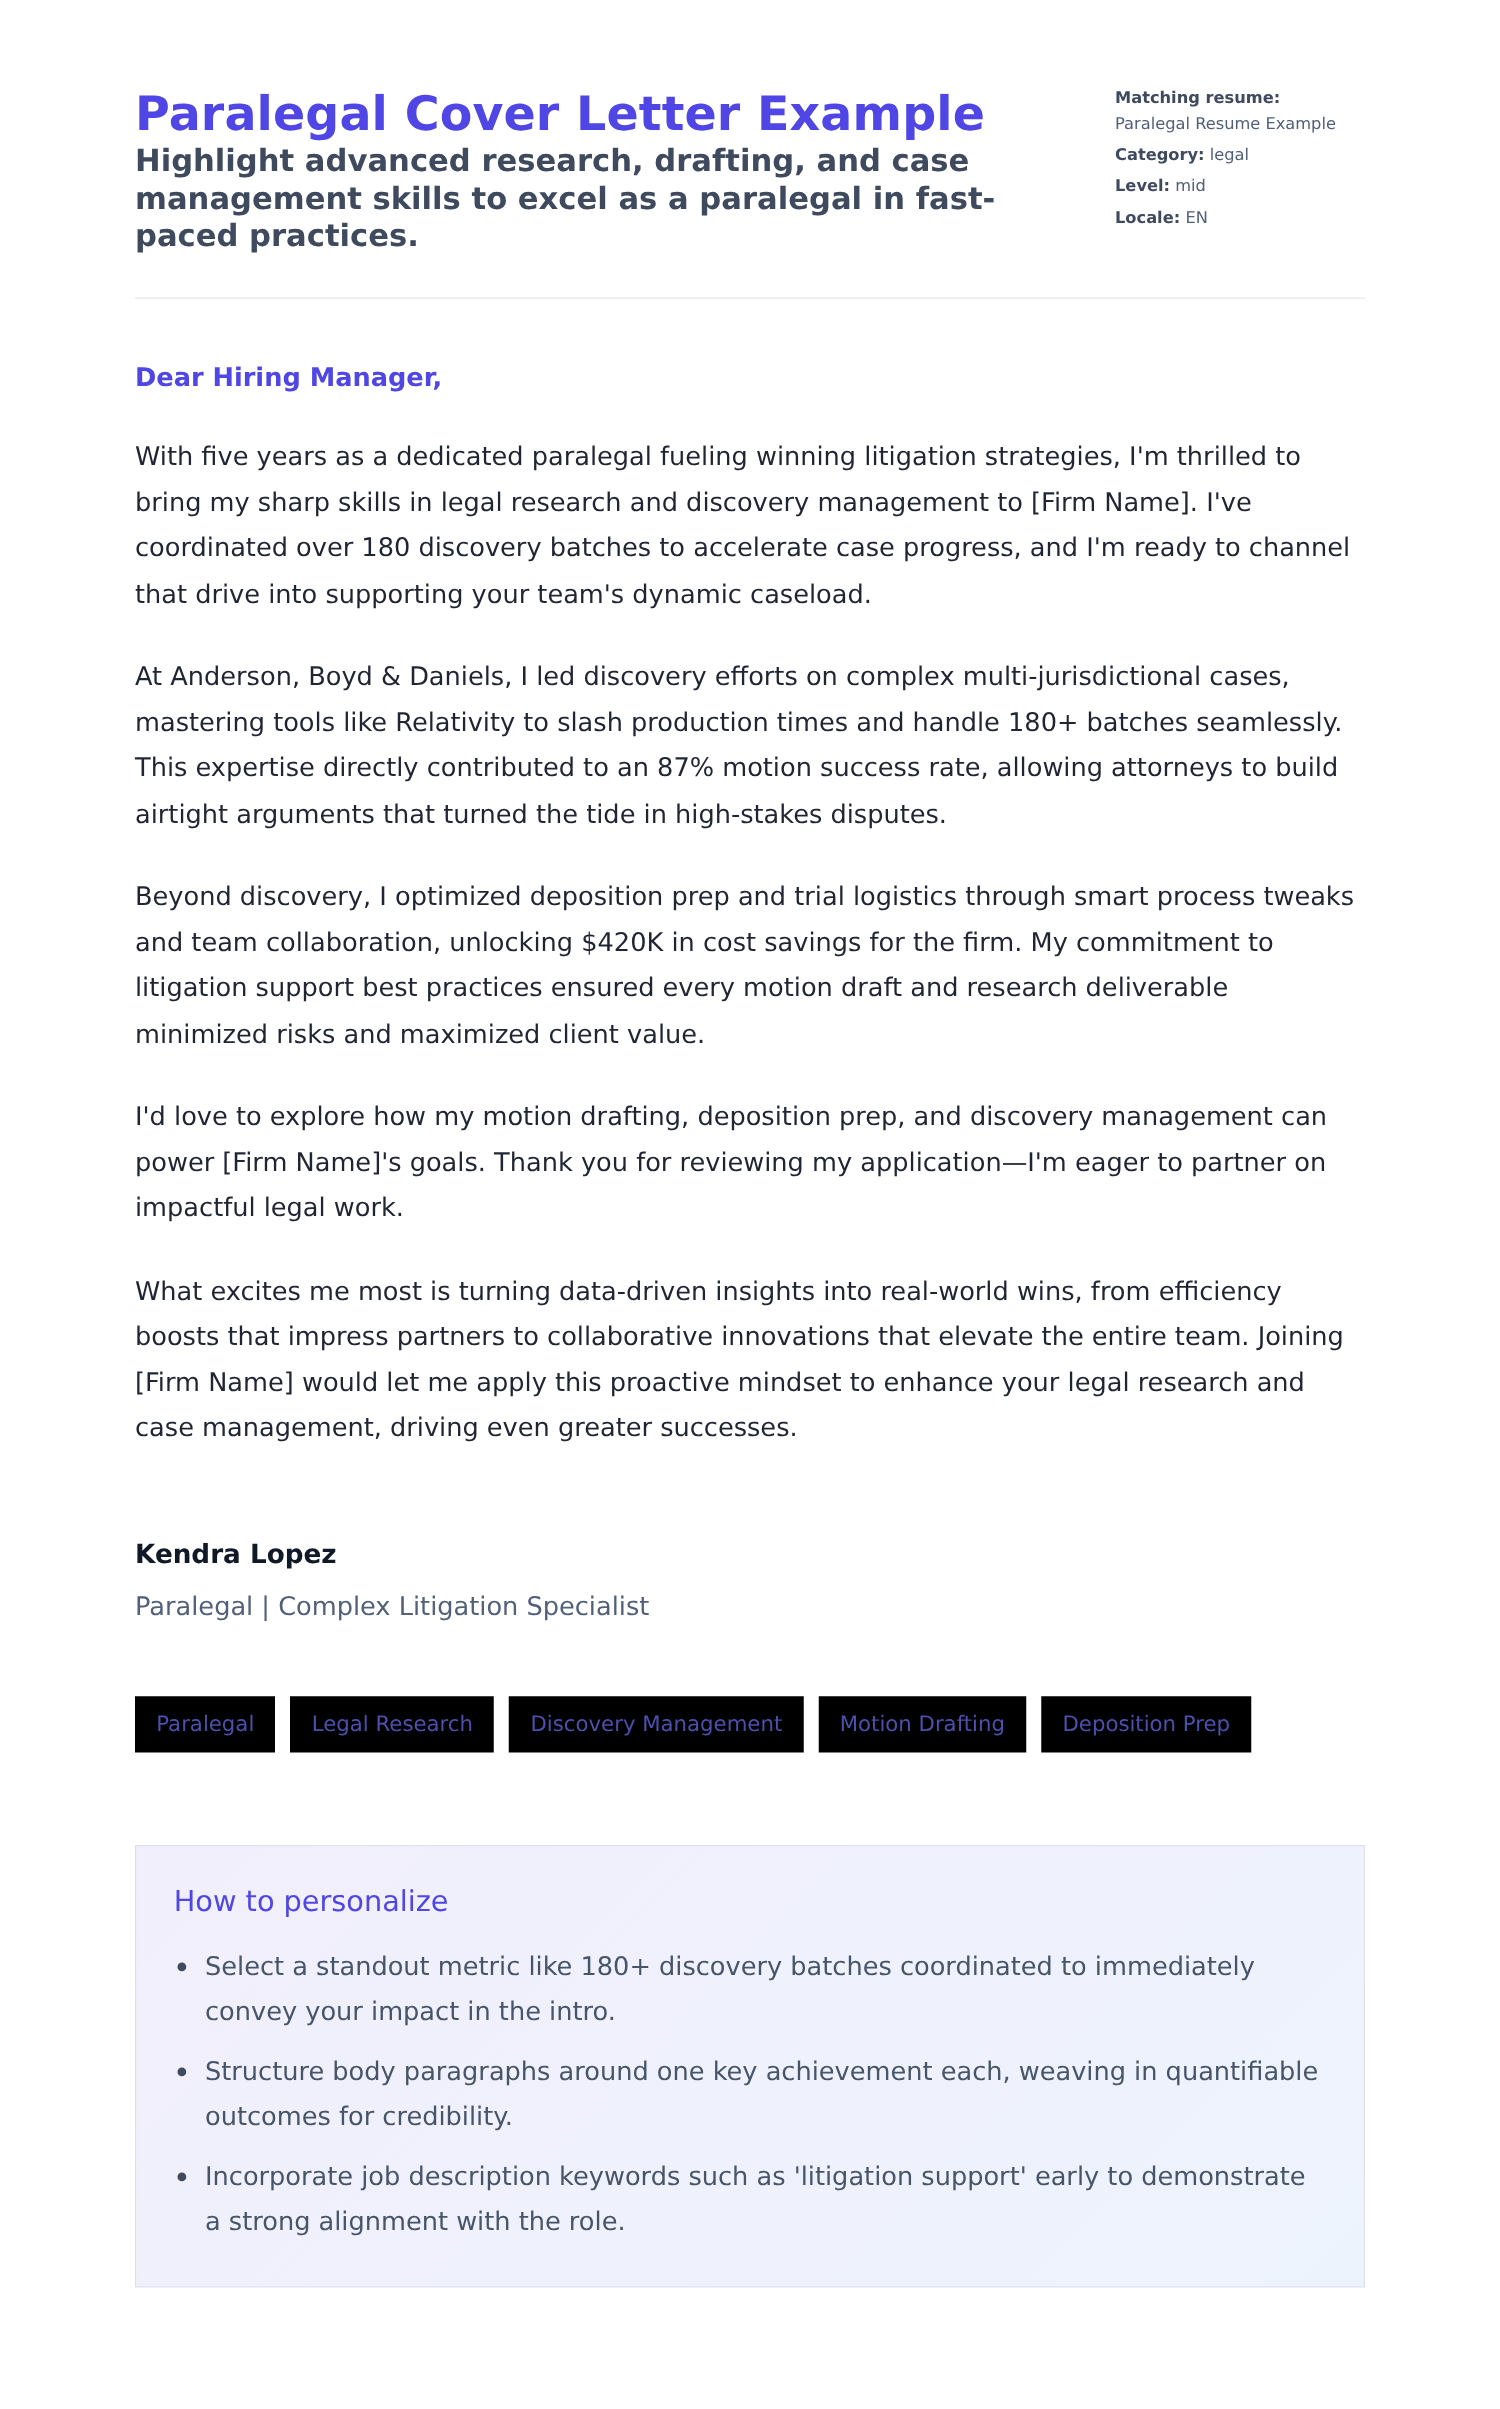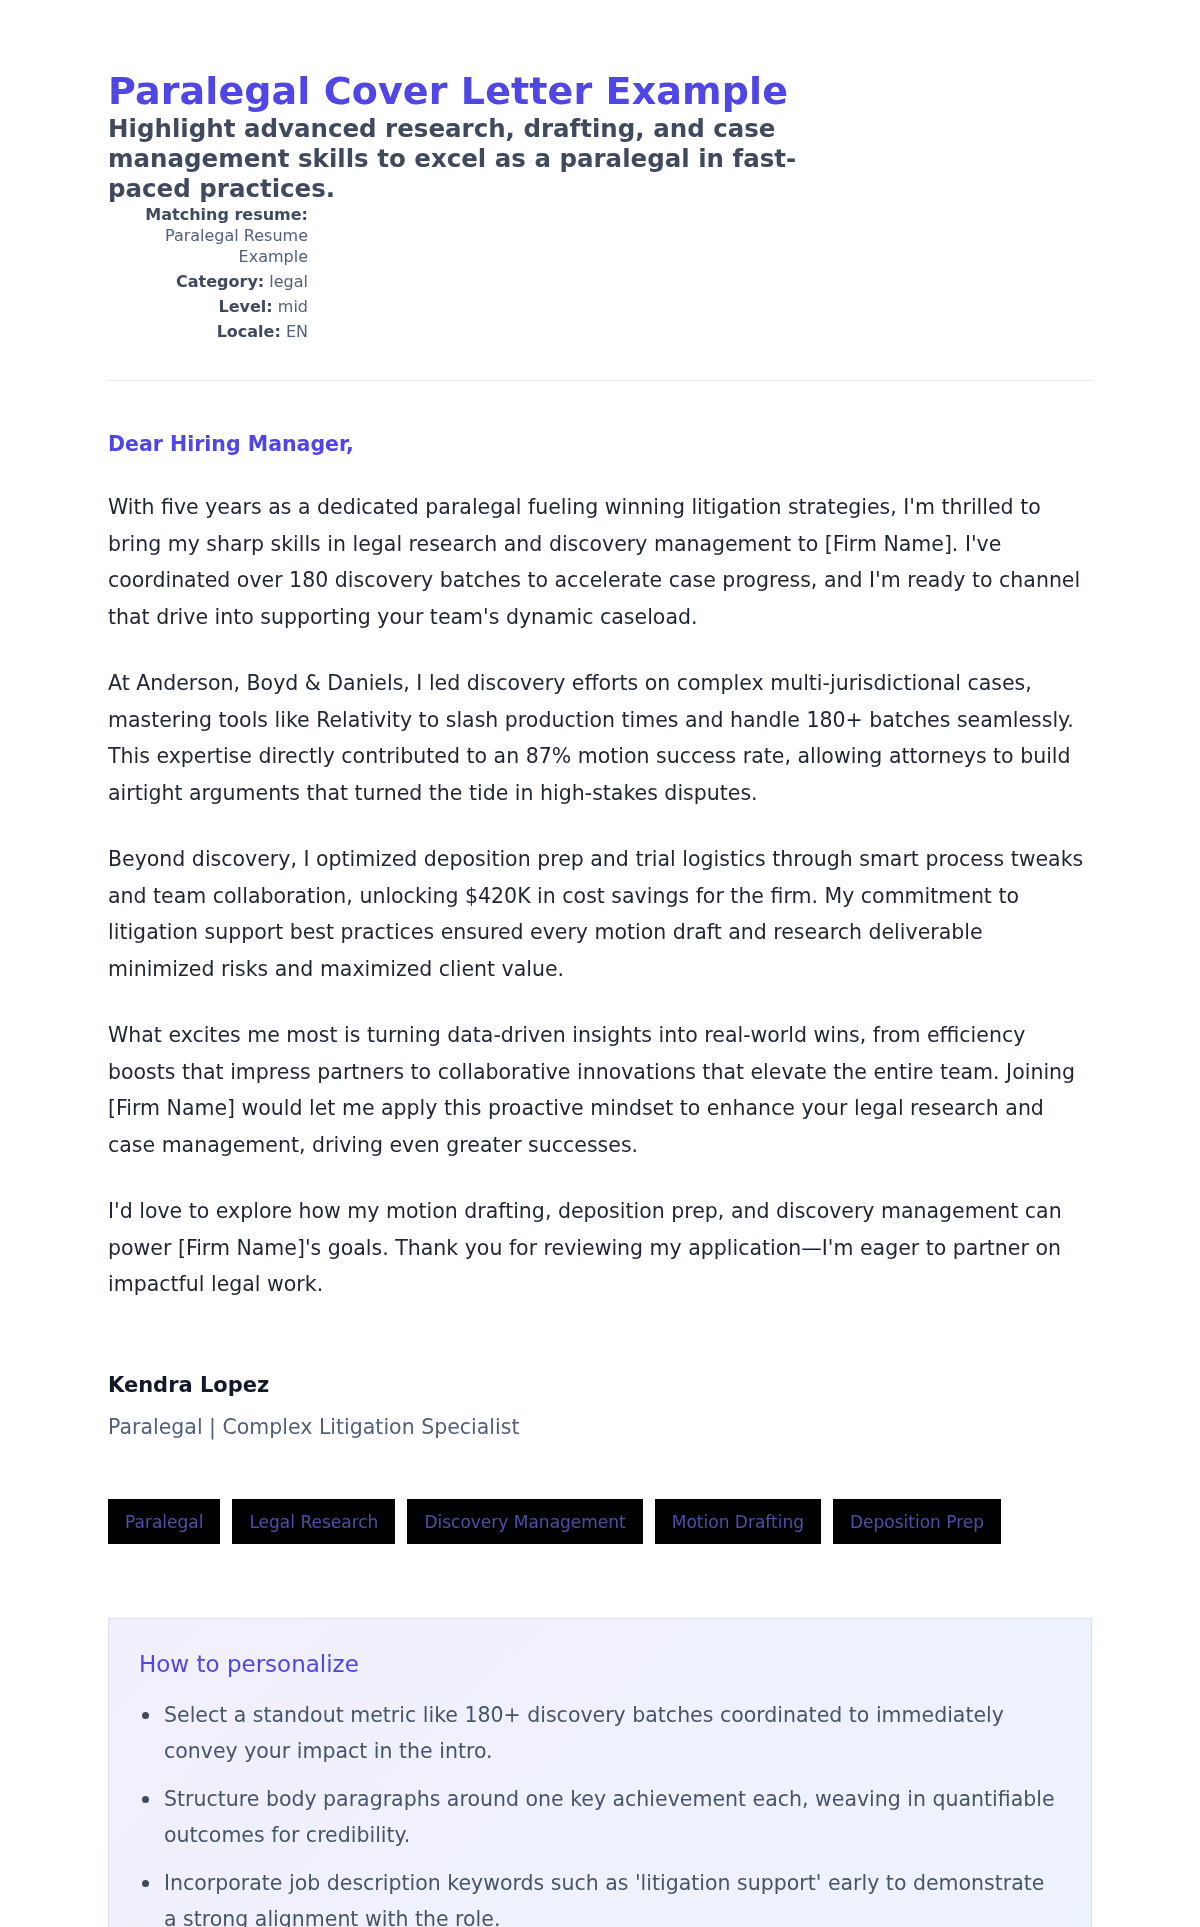--- a/index.html
+++ b/index.html
@@ -13,40 +13,38 @@
     .page {
       width: 1200px;
       padding: 68px 108px 60px 108px;
     }
     .header {
       display: flex;
       justify-content: space-between;
       align-items: flex-start;
       padding-bottom: 34px;
       border-bottom: 1px solid #e5e7eb;
-      flex-direction: column;
     }
     .header-left { width: 740px; }
     .title {
       font-size: 38px;
       font-weight: bold;
       color: #4f46e5;
       line-height: 46px;
       letter-spacing: 0.1px;
     }
     .subtitle {
       font-size: 24.5px;
       font-weight: bold;
       color: #3f4a5e;
       line-height: 30px;
       margin-top: 0px;
     }
     .meta {
-      text-align: right;
-      font-size: 16px;
+      font-size: 13px;
       color: #475569;
       line-height: 21px;
       width: 200px;
       margin-top: 0px;
     }
     .meta-row { margin-bottom: 4px; }
     .meta-row:first-child { margin-bottom: 4px; }
     .meta-label { font-weight: bold; color: #3f4a5e; }
     .meta-value { color: #52607a; }
 
@@ -158,22 +156,22 @@
         <span class="meta-value">EN</span>
       </div>
     </div>
   </header>
 
   <section>
     <div class="greeting">Dear Hiring Manager,</div>
     <p class="para">With five years as a dedicated paralegal fueling winning litigation strategies, I'm thrilled to bring my sharp skills in legal research and discovery management to [Firm Name]. I've coordinated over 180 discovery batches to accelerate case progress, and I'm ready to channel that drive into supporting your team's dynamic caseload.</p>
     <p class="para">At Anderson, Boyd &amp; Daniels, I led discovery efforts on complex multi-jurisdictional cases, mastering tools like Relativity to slash production times and handle 180+ batches seamlessly. This expertise directly contributed to an 87% motion success rate, allowing attorneys to build airtight arguments that turned the tide in high-stakes disputes.</p>
     <p class="para">Beyond discovery, I optimized deposition prep and trial logistics through smart process tweaks and team collaboration, unlocking $420K in cost savings for the firm. My commitment to litigation support best practices ensured every motion draft and research deliverable minimized risks and maximized client value.</p>
+    <p class="para">I'd love to explore how my motion drafting, deposition prep, and discovery management can power [Firm Name]'s goals. Thank you for reviewing my application—I'm eager to partner on impactful legal work.</p>
     <p class="para">What excites me most is turning data-driven insights into real-world wins, from efficiency boosts that impress partners to collaborative innovations that elevate the entire team. Joining [Firm Name] would let me apply this proactive mindset to enhance your legal research and case management, driving even greater successes.</p>
-    <p class="para">I'd love to explore how my motion drafting, deposition prep, and discovery management can power [Firm Name]'s goals. Thank you for reviewing my application—I'm eager to partner on impactful legal work.</p>
 
     <div class="signature">
       <div class="sig-name">Kendra Lopez</div>
       <div class="sig-title">Paralegal | Complex Litigation Specialist</div>
     </div>
   </section>
 
   <div class="tags">
     <span class="tag">Paralegal</span>
     <span class="tag">Legal Research</span>

